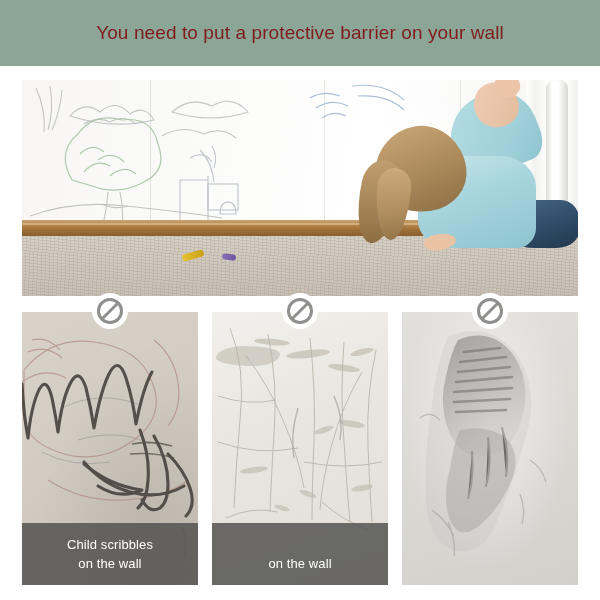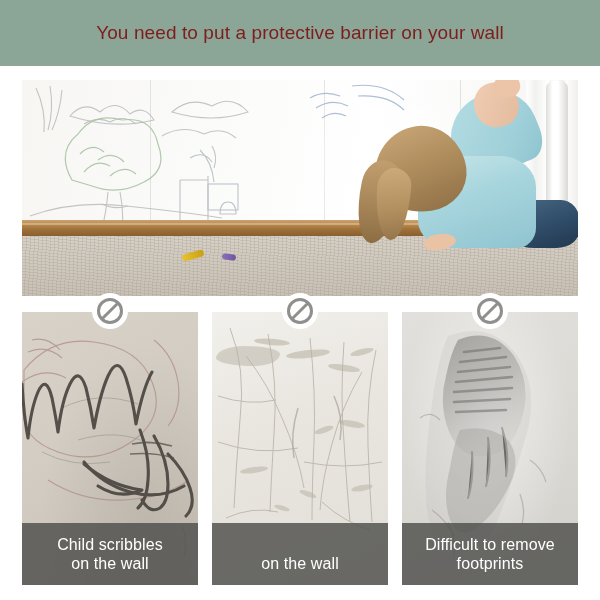--- a/index.html
+++ b/index.html
@@ -243,21 +243,21 @@
     position: absolute;
     left: 0; bottom: 0;
     width: 176px;
     height: 62px;
     background: rgba(78,78,76,.82);
     color: #ffffff;
     display: flex;
     align-items: center;
     justify-content: center;
     text-align: center;
-    font-size: 16px;
+    font-size: 13px;
     line-height: 19px;
     font-family: "Liberation Sans", sans-serif;
     letter-spacing: .1px;
   }
 </style>
 </head>
 <body>
 
 <div id="page">
 
@@ -456,21 +456,15 @@
         <g stroke="#6b6967" stroke-width="2" opacity=".45" stroke-linecap="round">
           <path d="M100 116 q8 24 4 48 M86 126 q4 26 -2 48 M70 140 q2 28 -4 46"></path>
         </g>
 
         <g stroke="#8e8c89" stroke-width="1.3" opacity=".45" fill="none">
           <path d="M30 198 q14 10 22 26 M46 210 q8 18 6 34 M118 182 q6 16 2 30"></path>
           <path d="M18 106 q10 -8 20 2 M128 148 q12 8 16 22"></path>
         </g>
       </svg>
     </div>
-    <div class="panel-caption">
-      <span>
-        <span>Difficult to remove</span><br>
-        <span>footprints</span>
-      </span>
-    </div>
   </div>
 
 </div>
 
 </body></html>

